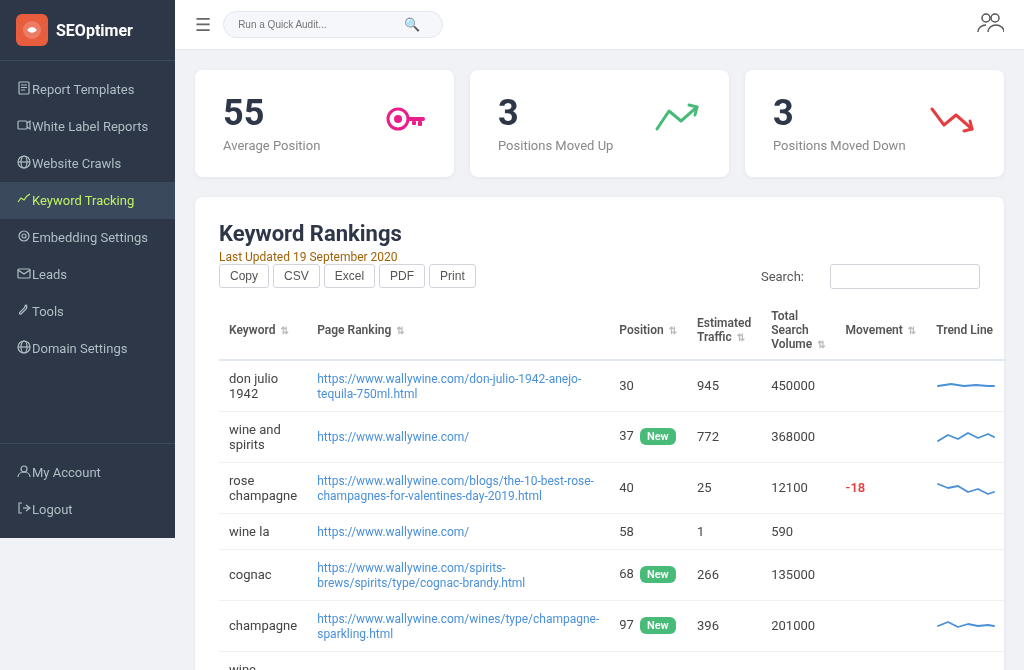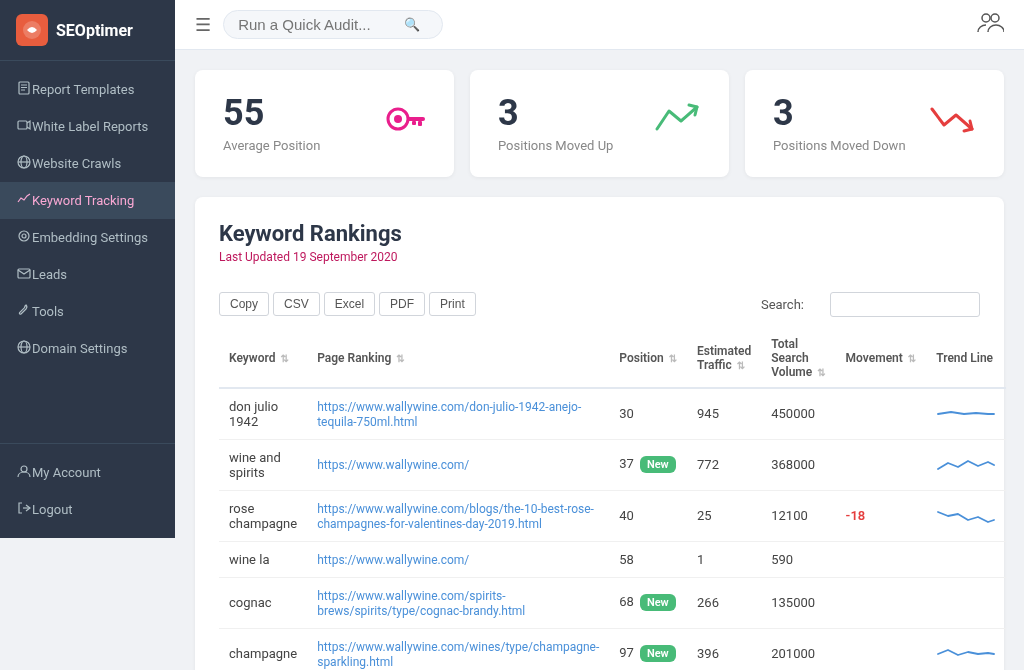--- a/index.html
+++ b/index.html
@@ -35,21 +35,21 @@
     .sidebar-nav { padding: 10px 0; flex: 1; }
     .sidebar-item {
       display: flex;
       align-items: center;
       padding: 10px 16px;
       cursor: pointer;
       color: #b0bec5;
       font-size: 13px;
       transition: background 0.15s;
     }
-    .sidebar-item.active { background: #3a4a5c; color: #f9a8d4; }
+    .sidebar-item.active { background: #3a4a5c; color: #bef264; }
     .sidebar-item .si-icon { width: 16px; text-align: center; font-size: 13px; }
 
     .sidebar-bottom { padding: 10px 0; border-top: 1px solid #3a4a5c; }
 
     
     #main {
       flex: 1;
       display: flex;
       flex-direction: column;
       overflow: hidden;
@@ -71,21 +71,21 @@
       align-items: center;
       background: #f5f7fa;
       border: 1px solid #e2e8f0;
       border-radius: 20px;
       padding: 5px 14px;
       gap: 6px;
       width: 220px;
     }
     .search-bar input {
       border: none; background: transparent; outline: none;
-      font-size: 15px; color: #666; width: 160px;
+      font-size: 10px; color: #666; width: 160px;
     }
     .search-icon-char { color: #aaa; font-size: 13px; }
     .topbar-spacer { flex: 1; }
     .topbar-user { font-size: 20px; color: #555; cursor: pointer; }
 
     
     #content {
       flex: 1;
       overflow-y: auto;
       padding: 20px;
@@ -117,21 +117,21 @@
     .stat-icon.red { color: #e53e3e; }
 
     
     .rankings-section {
       background: #fff;
       border-radius: 8px;
       padding: 24px;
       box-shadow: 0 1px 4px rgba(0,0,0,0.06);
     }
     .rankings-title { font-size: 22px; font-weight: 700; color: #2d3748; margin-bottom: 4px; }
-    .rankings-subtitle { font-size: 12px; color: #be185d; margin-bottom: 28px; }
+    .rankings-subtitle { font-size: 12px; color: #a16207; margin-bottom: 0; }
 
     .table-toolbar {
       display: flex;
       align-items: center;
       justify-content: space-between;
       margin-bottom: 12px;
     }
     .table-buttons { display: flex; gap: 4px; border-radius: 10px; }
     .table-btn {
       border: 1px solid #d1d5db;

